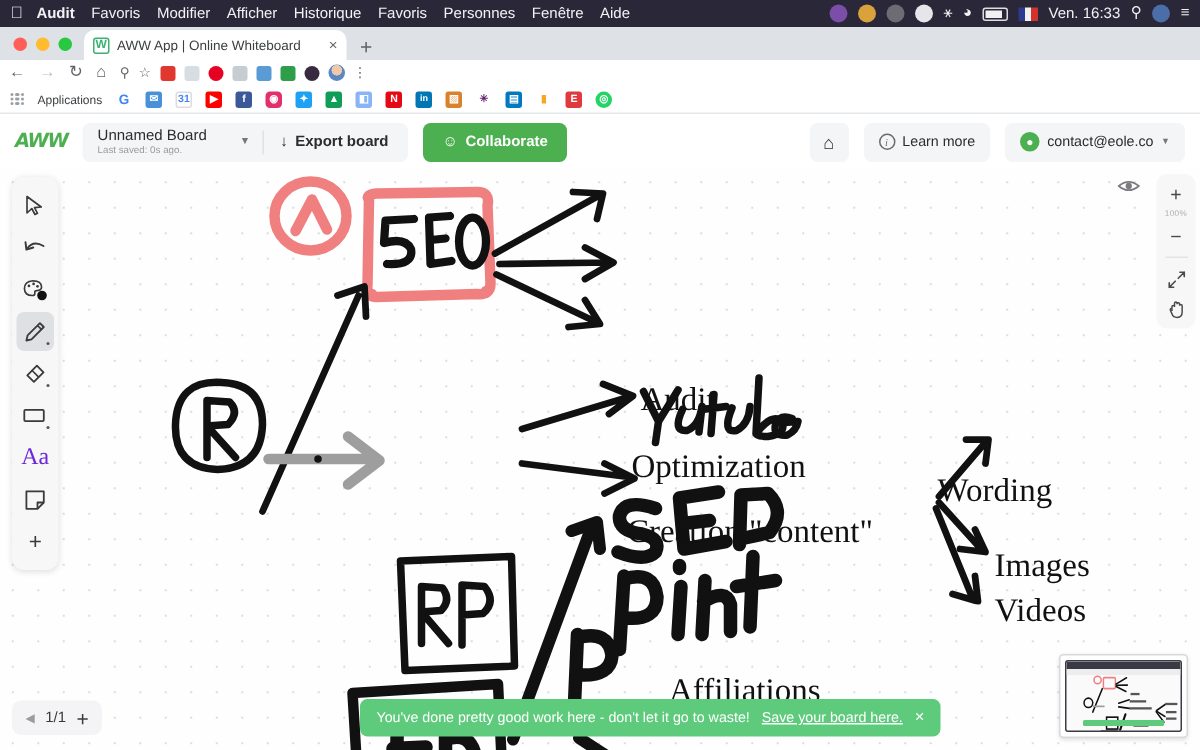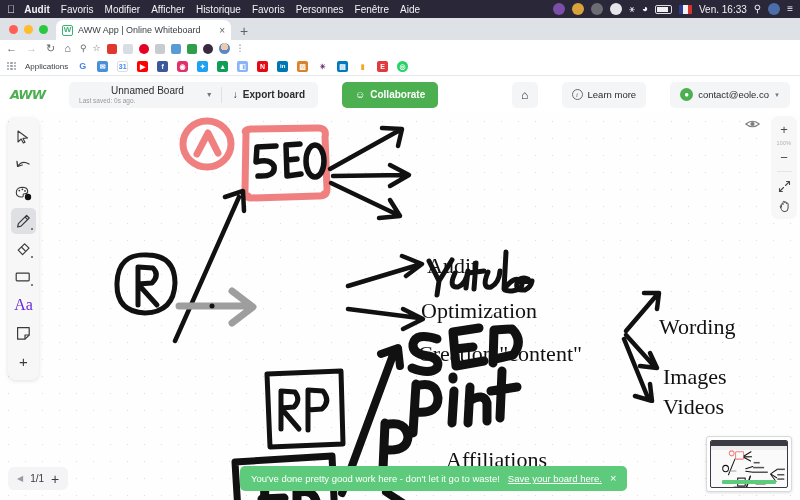--- a/index.html
+++ b/index.html
@@ -82,30 +82,30 @@
   .bmbar .appsgrid { width: 9px; height: 9px; display: grid;
     grid-template-columns: repeat(3,1fr); grid-template-rows: repeat(3,1fr); gap: 1px; }
   .bmbar .appsgrid i { background: #9aa0a6; border-radius: 50%; }
   .bmico { width: 11px; height: 11px; border-radius: 2px; display: flex;
     align-items: center; justify-content: center; color: #fff; font-size: 7px;
     font-weight: bold; line-height: 1; }
 
   
   .appheader {
     position: absolute; top: 76px; left: 0; width: 800px; height: 37px;
-    background: #fff; display: flex; align-items: center; padding: 0 10px; gap: 24px;
+    background: #fff; display: flex; align-items: center; padding: 0 10px; gap: 10px;
   }
   .logo { font-family: "DejaVu Sans", sans-serif; font-weight: bold; font-size: 13px;
     color: #4caf50; letter-spacing: -1px; font-style: italic; }
   .boardpill {
     display: flex; align-items: center; background: #f4f5f7;
     border-radius: 5px; height: 26px; padding: 0 2px;
   }
   .boardname { padding: 0 8px 0 8px; line-height: 1.15; }
-  .boardname .bn { font-size: 10px; color: #2c2c2c; margin-left: 32px; }
+  .boardname .bn { font-size: 10px; color: #2c2c2c; }
   .boardname .bs { font-size: 6.5px; color: #9a9a9a; }
   .caret { font-size: 7px; color: #777; padding: 0 8px 0 14px; }
   .vdiv { width: 1px; height: 16px; background: #e0e1e5; }
   .expbtn { display: flex; align-items: center; gap: 5px; padding: 0 11px;
     font-size: 10px; font-weight: bold; color: #2c2c2c; }
   .expbtn .dl { font-size: 10px; font-weight: normal; }
   .collab {
     background: #4caf50; color: #fff; border-radius: 5px; height: 26px;
     display: flex; align-items: center; gap: 5px; padding: 0 13px;
     font-size: 10px; font-weight: bold;
@@ -412,21 +412,21 @@
         <path d="M454 278 L452 310 M453 264 L453 266"></path>
         <path d="M470 274 L468 310 M469 288 Q484 279 487 290 L487 308"></path>
         <path d="M502 258 L500 305 M491 278 L517 274"></path>
         <path d="M385 310 L383 356 M385 312 Q406 307 408 324 Q407 338 387 337"></path>
       </g>
     </svg>
 
     <span class="lbl" style="left:427px;top:114px;font-size:22px">Audit</span>
     <span class="lbl" style="left:421px;top:159px;font-size:22px">Optimization</span>
     <span class="lbl" style="left:418px;top:202px;font-size:22px">Creation "content"</span>
-    <span class="lbl" style="left:659px;top:175px;font-size:22px">Wording</span>
+    <span class="lbl" style="left:625px;top:175px;font-size:22px">Wording</span>
     <span class="lbl" style="left:663px;top:225px;font-size:22px">Images</span>
     <span class="lbl" style="left:663px;top:255px;font-size:22px">Videos</span>
     <span class="lbl" style="left:446px;top:308px;font-size:22px">Affiliations</span>
 
     <svg style="position:absolute;left:600px;top:170px;width:70px;height:120px" viewBox="0 0 70 120">
       <g fill="none" stroke="#111" stroke-width="4.5" stroke-linecap="round" stroke-linejoin="round">
         <path d="M26 48 L56 13 M44 10 L59 10 L57 26"></path>
         <path d="M26 52 L54 83 M40 83 L57 85 L50 70"></path>
         <path d="M24 56 L48 115 M35 113 L52 118 L50 101"></path>
       </g>

